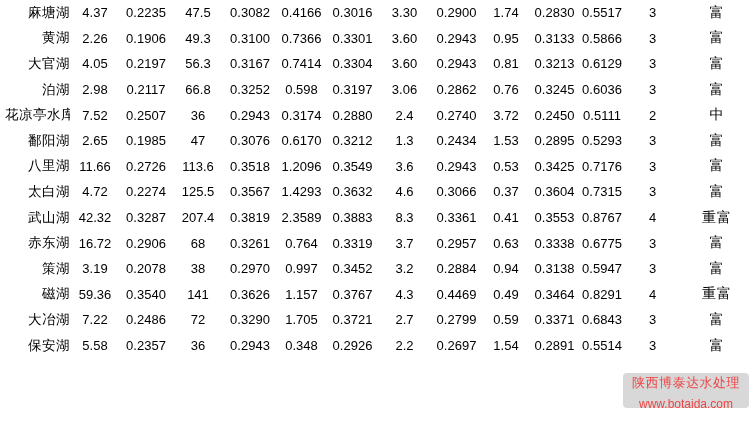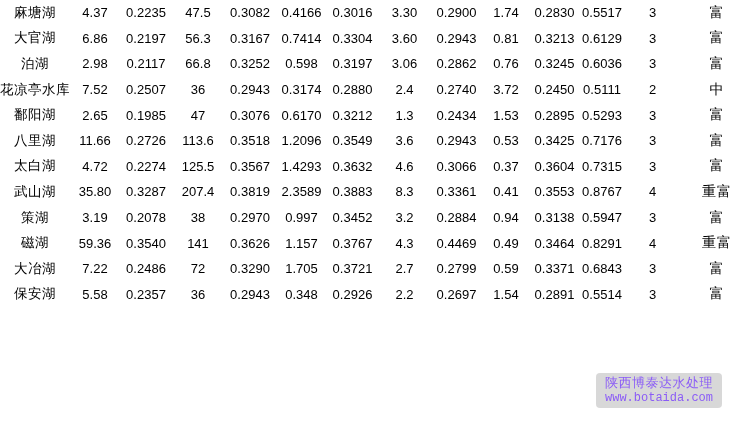--- a/index.html
+++ b/index.html
@@ -27,52 +27,54 @@
     height: 25.6px;
     padding: 0;
     font-size: 13px;
     color: #000000;
     text-align: center;
     vertical-align: middle;
     white-space: nowrap;
     overflow: hidden;
   }
   table.lake-table td.name {
-    text-align: center;
+    text-align: right;
+    padding-left: 5px;
     font-size: 13.5px;
     letter-spacing: 0.5px;
   }
   table.lake-table td.status {
     font-size: 14px;
     letter-spacing: 1px;
   }
   .watermark {
     position: absolute;
-    left: 596px;
+    left: 623px;
     top: 373px;
     width: 126px;
     height: 35px;
     background: rgba(208, 208, 208, 0.82);
     border-radius: 4px;
     text-align: center;
-    color: #8b5cf6;
+    color: #ef4444;
     z-index: 5;
     pointer-events: none;
   }
   .watermark .wm-line1 {
     font-size: 13px;
     line-height: 17px;
     margin-top: 1px;
     letter-spacing: 0.5px;
   }
   .watermark .wm-line2 {
-    font-family: Liberation Mono, monospace;
+    font-family: Liberation Sans, sans-serif;
     font-size: 12px;
     line-height: 15px;
     letter-spacing: 0px;
+    margin-top: 6px;
   }
 </style>
 </head>
 <body>
 
 <div class="page">
 
   <table class="lake-table">
     <colgroup>
       <col style="width:70px">
@@ -101,22 +103,38 @@
           <td>0.3016</td>
           <td>3.30</td>
           <td>0.2900</td>
           <td>1.74</td>
           <td>0.2830</td>
           <td>0.5517</td>
           <td>3</td>
           <td class="status">富</td>
         </tr>
         <tr>
+          <td class="name">黄湖</td>
+          <td>2.26</td>
+          <td>0.1906</td>
+          <td>49.3</td>
+          <td>0.3100</td>
+          <td>0.7366</td>
+          <td>0.3301</td>
+          <td>3.60</td>
+          <td>0.2943</td>
+          <td>0.95</td>
+          <td>0.3133</td>
+          <td>0.5866</td>
+          <td>3</td>
+          <td class="status">富</td>
+        </tr>
+        <tr>
           <td class="name">大官湖</td>
-          <td>6.86</td>
+          <td>4.05</td>
           <td>0.2197</td>
           <td>56.3</td>
           <td>0.3167</td>
           <td>0.7414</td>
           <td>0.3304</td>
           <td>3.60</td>
           <td>0.2943</td>
           <td>0.81</td>
           <td>0.3213</td>
           <td>0.6129</td>
@@ -198,33 +216,49 @@
           <td>4.6</td>
           <td>0.3066</td>
           <td>0.37</td>
           <td>0.3604</td>
           <td>0.7315</td>
           <td>3</td>
           <td class="status">富</td>
         </tr>
         <tr>
           <td class="name">武山湖</td>
-          <td>35.80</td>
+          <td>42.32</td>
           <td>0.3287</td>
           <td>207.4</td>
           <td>0.3819</td>
           <td>2.3589</td>
           <td>0.3883</td>
           <td>8.3</td>
           <td>0.3361</td>
           <td>0.41</td>
           <td>0.3553</td>
           <td>0.8767</td>
           <td>4</td>
           <td class="status">重富</td>
+        </tr>
+        <tr>
+          <td class="name">赤东湖</td>
+          <td>16.72</td>
+          <td>0.2906</td>
+          <td>68</td>
+          <td>0.3261</td>
+          <td>0.764</td>
+          <td>0.3319</td>
+          <td>3.7</td>
+          <td>0.2957</td>
+          <td>0.63</td>
+          <td>0.3338</td>
+          <td>0.6775</td>
+          <td>3</td>
+          <td class="status">富</td>
         </tr>
         <tr>
           <td class="name">策湖</td>
           <td>3.19</td>
           <td>0.2078</td>
           <td>38</td>
           <td>0.2970</td>
           <td>0.997</td>
           <td>0.3452</td>
           <td>3.2</td>

